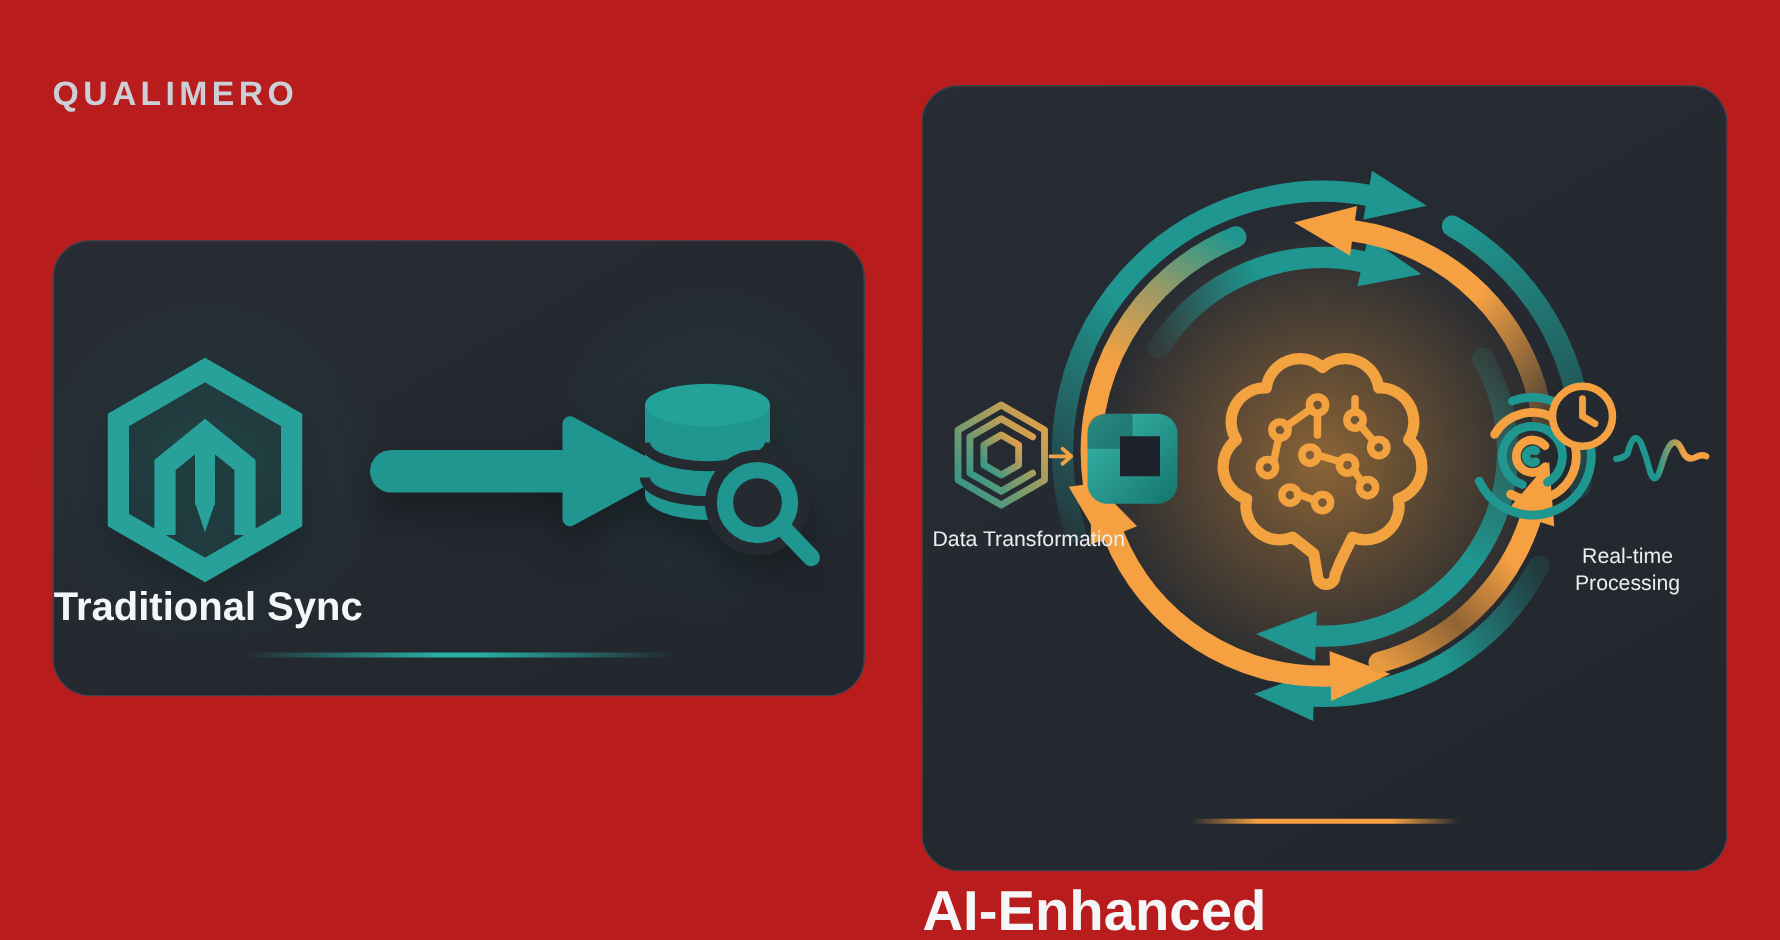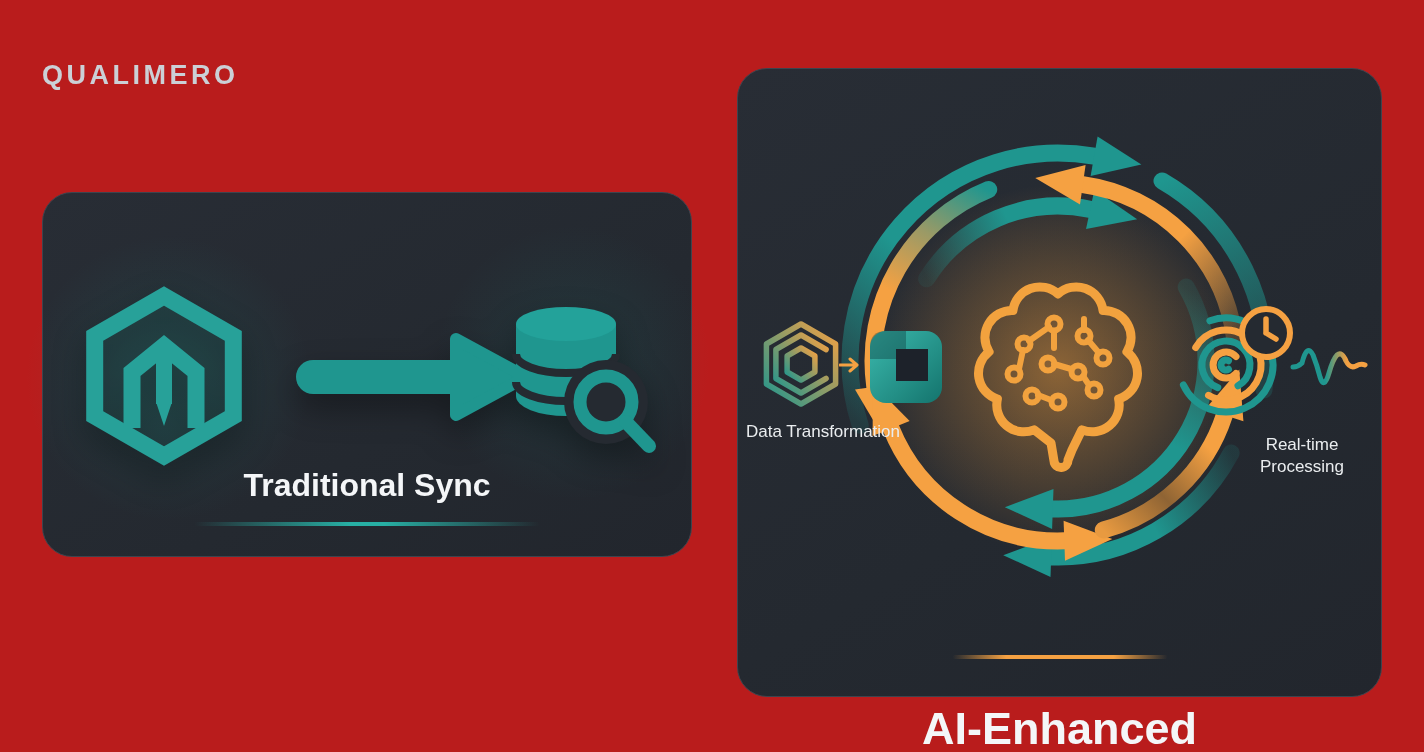--- a/index.html
+++ b/index.html
@@ -20,21 +20,21 @@
   .panel-left{left:42px;top:192px;width:650px;height:365px;}
   .panel-right{left:737px;top:68px;width:645px;height:629px;}
   .glow{position:absolute;pointer-events:none;}
   .glow-magento{left:-30px;top:30px;width:310px;height:310px;
     background:radial-gradient(circle,rgba(37,160,150,0.16) 0%,rgba(37,160,150,0) 65%);}
   .glow-db{left:380px;top:20px;width:300px;height:300px;
     background:radial-gradient(circle,rgba(37,160,150,0.13) 0%,rgba(37,160,150,0) 65%);}
   .left-art,.arcs{position:absolute;left:0;top:0;}
   .left-art{filter:drop-shadow(0 14px 16px rgba(0,0,0,0.35));}
   .panel-title{
-    position:absolute;left:0;width:100%;margin:0;text-align:center;
+    position:absolute;left:0;width:100%;margin:0;text-align:left;
     color:#F4F6F8;font-weight:bold;
   }
   .title-left{top:274px;font-size:32px;}
   .title-right{top:634px;font-size:45px;}
   .underline{position:absolute;left:50%;transform:translateX(-50%);border-radius:3px;}
   .underline-teal{
     top:329px;width:345px;height:4px;
     background:linear-gradient(90deg,rgba(31,150,143,0) 0%,#27AFA4 45%,#27AFA4 55%,rgba(31,150,143,0) 100%);
   }
   .underline-orange{

